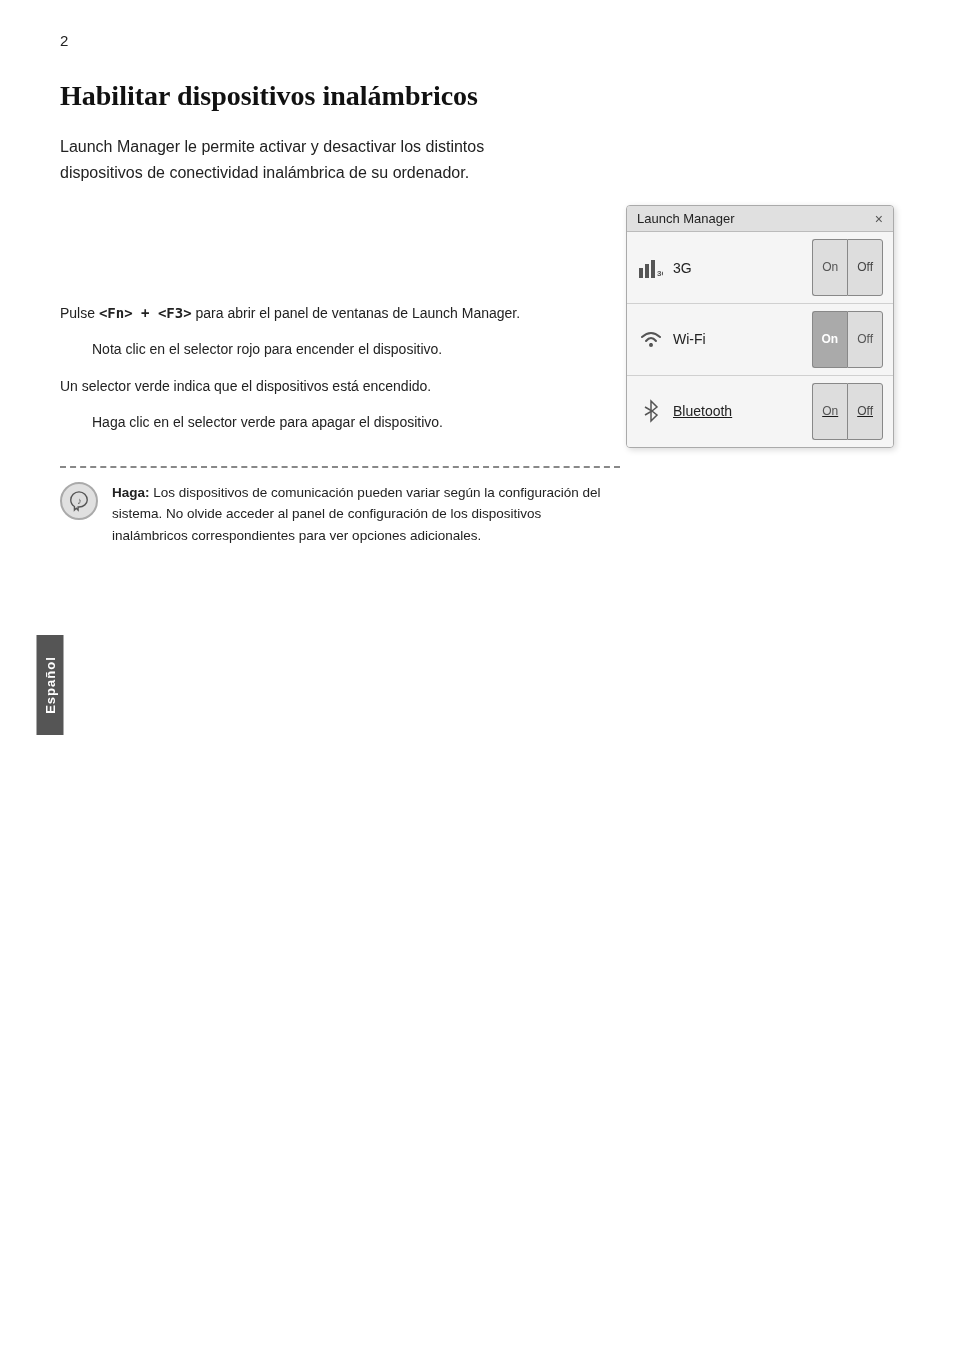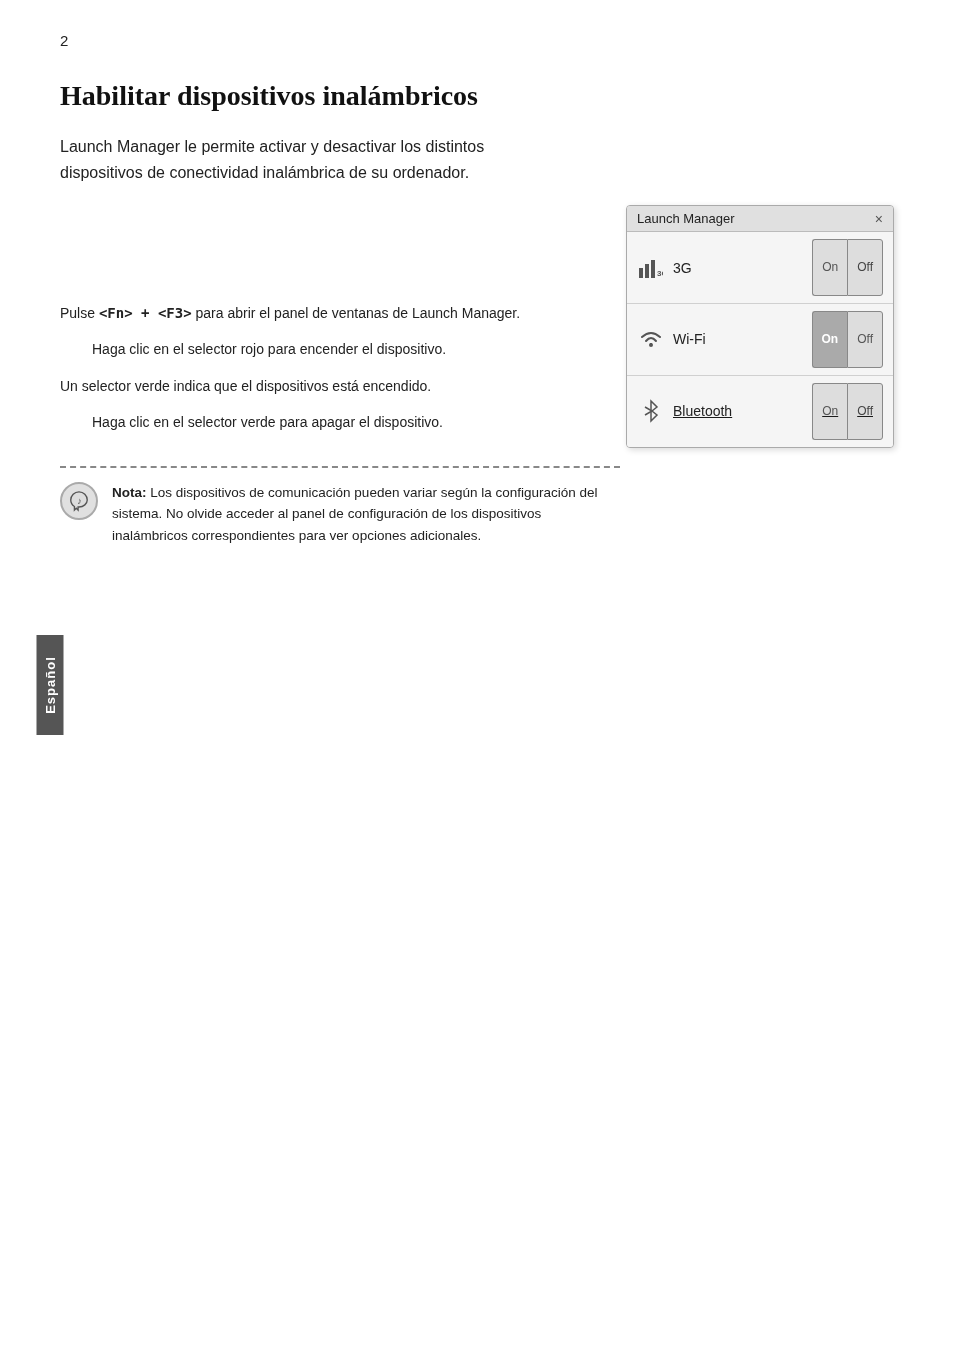--- a/index.html
+++ b/index.html
@@ -240,21 +240,21 @@
 
 <div class="main-content">
   <h1 class="page-title">Habilitar dispositivos inalámbricos</h1>
   <p class="intro-text">Launch Manager le permite activar y desactivar los distintos dispositivos de conectividad inalámbrica de su ordenador.</p>
 
   <div class="content-area">
     <div class="left-col">
       <p class="body-text">
         Pulse <code>&lt;Fn&gt; + &lt;F3&gt;</code> para abrir el panel de ventanas de Launch Manager.
       </p>
-      <p class="indented-text">Haga clic en el selector rojo para encender el dispositivo.</p>
+      <p class="indented-text">Nota clic en el selector rojo para encender el dispositivo.</p>
       <p class="body-text">Un selector verde indica que el dispositivos está encendido.</p>
       <p class="indented-text">Haga clic en el selector verde para apagar el dispositivo.</p>
     </div>
 
     <div class="right-col">
       <div class="launch-manager-window">
         <div class="lm-titlebar">
           <span class="lm-title-text">Launch Manager</span>
           <span class="lm-close-btn">×</span>
         </div>
@@ -309,16 +309,16 @@
   </div>
 
   <div class="note-section">
     <div class="note-icon-circle">
       <svg width="22" height="22" viewBox="0 0 24 24">
         <path d="M12 2 C7 2 3 6 3 11 C3 14 4.5 16.5 7 18 L7 22 L9 20 L11 22 L11 18.5 C11.3 18.5 11.7 18.5 12 18.5 C17 18.5 21 15 21 11 C21 6 17 2 12 2 Z" stroke="#555" stroke-width="1.5" fill="#ddd"></path>
         <text x="10" y="15" font-size="10" font-weight="bold" fill="#555">♪</text>
       </svg>
     </div>
     <p class="note-text">
-      <strong>Nota:</strong><span> Los dispositivos de comunicación pueden variar según la configuración del sistema. No olvide acceder al panel de configuración de los dispositivos inalámbricos correspondientes para ver opciones adicionales.</span>
+      <strong>Haga:</strong><span> Los dispositivos de comunicación pueden variar según la configuración del sistema. No olvide acceder al panel de configuración de los dispositivos inalámbricos correspondientes para ver opciones adicionales.</span>
     </p>
   </div>
 </div>
 
 </body></html>

